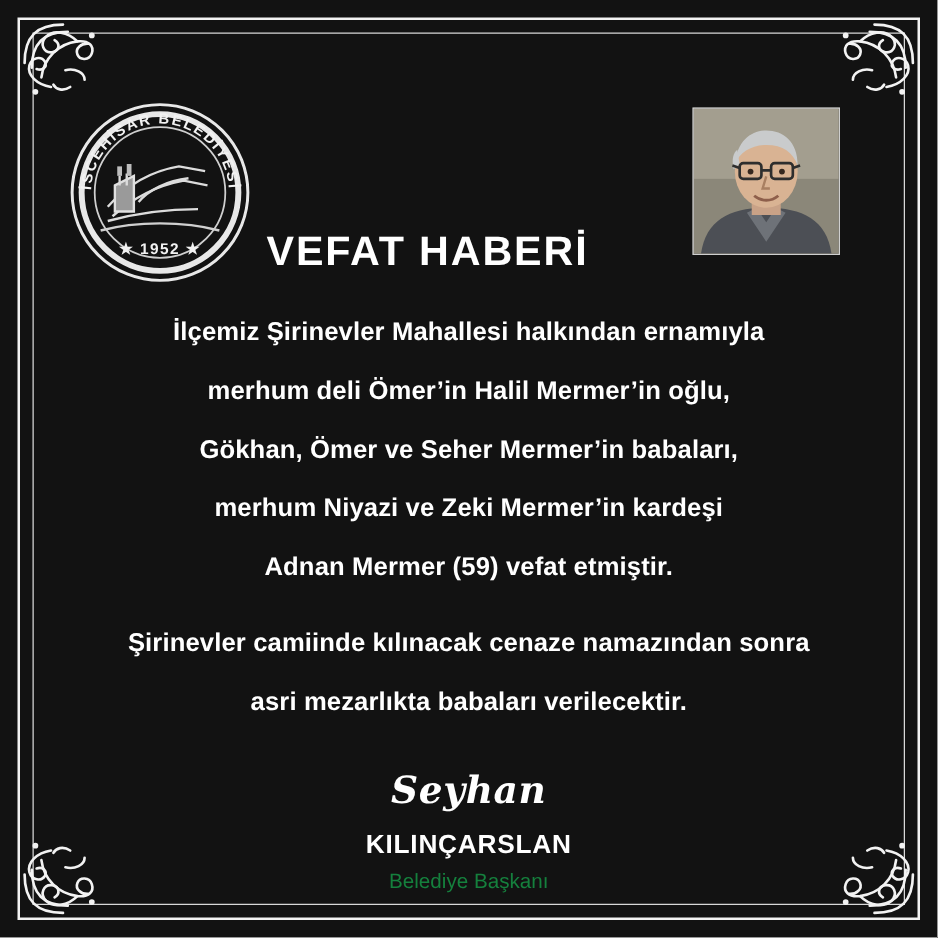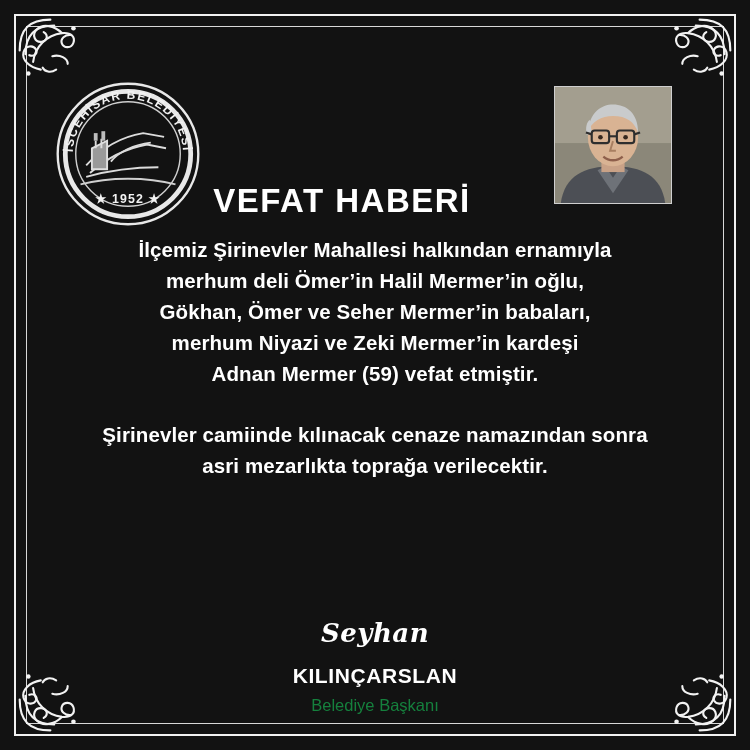--- a/index.html
+++ b/index.html
@@ -106,35 +106,35 @@
   .para {
     font-size: 20.5px;
     font-weight: bold;
     line-height: 31px;
     margin: 0 0 26px 0;
     letter-spacing: 0.1px;
   }
   .para.p1 { margin-bottom: 30px; }
   .para.p2 { margin-bottom: 30px; }
   .para.p3 { margin-bottom: 0; }
-  .para .line { display: block; }
+  .para .line { display: block; margin-top: 16px; }
 
   
   .sig {
     position: absolute;
     left: 0;
     top: 618px;
     width: 750px;
     text-align: center;
     color: #ffffff;
   }
   .sig-script {
     font-family: "DejaVu Serif", serif;
     font-style: italic;
-    font-size: 26px;
+    font-size: 30px;
     font-weight: bold;
     letter-spacing: 0.5px;
     line-height: 30px;
   }
   .sig-name {
     font-size: 21px;
     font-weight: bold;
     letter-spacing: 0.6px;
     line-height: 28px;
     margin-top: 14px;
@@ -281,21 +281,21 @@
   <div class="body-wrap">
     <p class="para p1">
       <span class="line">İlçemiz Şirinevler Mahallesi halkından ernamıyla</span>
       <span class="line">merhum deli Ömer’in Halil Mermer’in oğlu,</span>
       <span class="line">Gökhan, Ömer ve Seher Mermer’in babaları,</span>
       <span class="line">merhum Niyazi ve Zeki Mermer’in kardeşi</span>
       <span class="line">Adnan Mermer (59)  vefat etmiştir.</span>
     </p>
     <p class="para p2">
       <span class="line">Şirinevler camiinde kılınacak cenaze namazından sonra</span>
-      <span class="line">asri mezarlıkta toprağa verilecektir.</span>
+      <span class="line">asri mezarlıkta babaları verilecektir.</span>
     </p>
   </div>
 
   <div class="sig">
     <div class="sig-script">Seyhan</div>
     <div class="sig-name">KILINÇARSLAN</div>
     <div class="sig-title">Belediye Başkanı</div>
   </div>
 
 </div>

